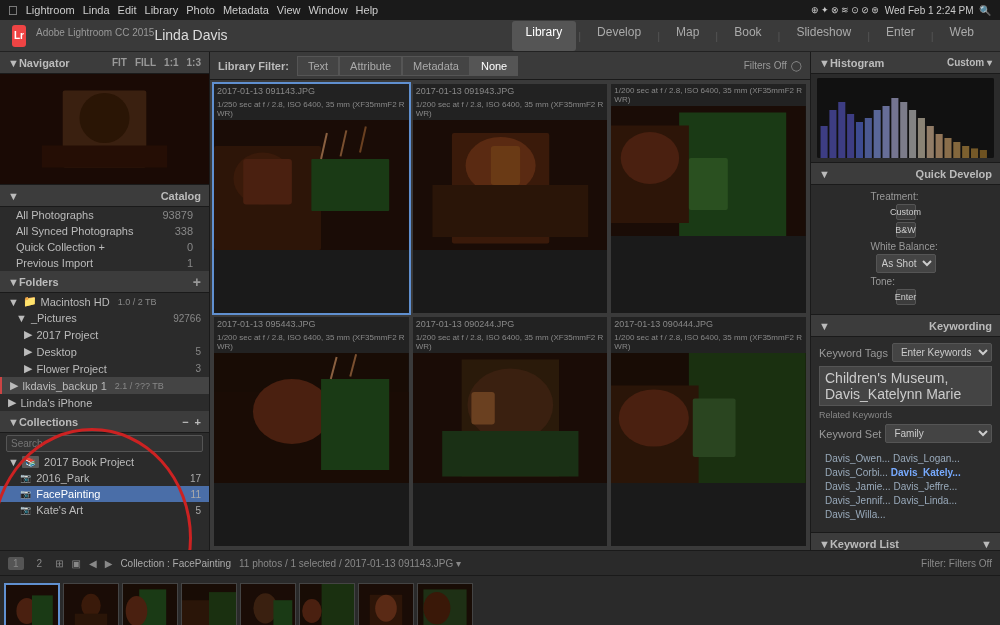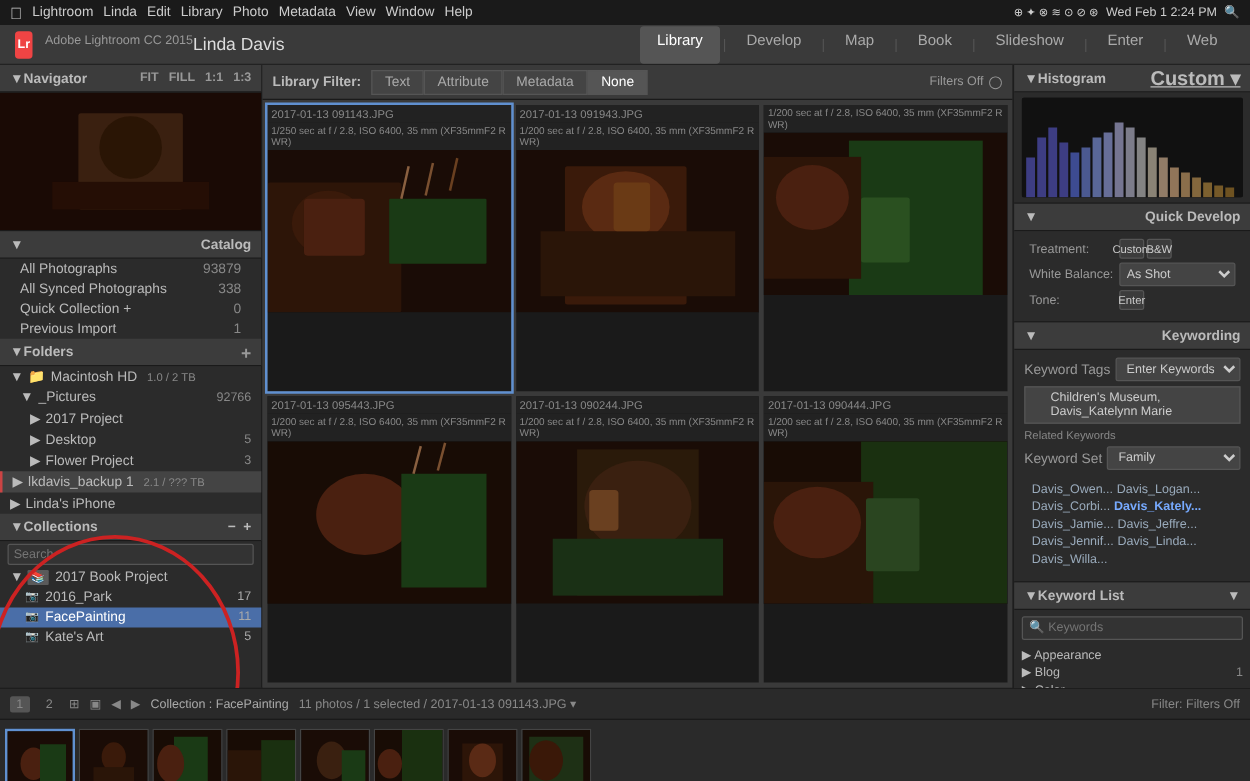--- a/index.html
+++ b/index.html
@@ -51,21 +51,21 @@
     
     .catalog-item { display: flex; justify-content: space-between; padding: 2px 16px; font-size: 11px; color: #bbb; cursor: pointer; }
     .catalog-item .count { color: #888; }
 
     
     .folder-item { display: flex; align-items: center; padding: 2px 8px; font-size: 11px; color: #bbb; cursor: pointer; gap: 4px; }
     .folder-item .count { margin-left: auto; color: #888; font-size: 10px; }
     .folder-item .disk-info { font-size: 9px; color: #888; margin-left: 4px; }
 
     
-    .collection-item { display: flex; padding: 2px 8px; font-size: 11px; color: #bbb; cursor: pointer; gap: 3px; }
+    .collection-item { display: flex; align-items: center; padding: 2px 8px; font-size: 11px; color: #bbb; cursor: pointer; gap: 3px; }
     .collection-item.selected { background: #4a6ea8; color: #fff; }
     .collection-item .count { margin-left: auto; color: #aaa; font-size: 10px; }
 
     
     #left-scroll { flex: 1; overflow-y: auto; overflow-x: hidden; }
     #left-scroll::-webkit-scrollbar { width: 6px; }
     #left-scroll::-webkit-scrollbar-track { background: #2b2b2b; }
     #left-scroll::-webkit-scrollbar-thumb { background: #555; border-radius: 3px; }
 
     
@@ -100,21 +100,21 @@
     #status-bar .filter-info { margin-left: auto; }
 
     
     .rp-section { border-bottom: 1px solid #1a1a1a; }
     .rp-content { padding: 6px 8px; }
     .rp-row { display: flex; align-items: center; gap: 4px; margin-bottom: 4px; font-size: 11px; }
     .rp-label { color: #999; min-width: 60px; }
     .rp-select { flex: 1; background: #444; border: 1px solid #555; color: #ccc; padding: 2px 4px; font-size: 10px; border-radius: 2px; }
 
     
-    .keyword-tags-area { background: #444; border: 1px solid #555; min-height: 24px; padding: 3px 20px; font-size: 10px; color: #ccc; margin-bottom: 4px; }
+    .keyword-tags-area { background: #444; border: 1px solid #555; min-height: 24px; padding: 3px 5px; font-size: 14px; color: #ccc; margin-bottom: 4px; }
 
     
     .keyword-list-item { display: flex; justify-content: space-between; align-items: center; padding: 1px 6px; font-size: 10px; color: #bbb; cursor: pointer; }
     .keyword-list-item .kw-count { color: #888; }
 
     
     .kw-suggestions { display: flex; flex-wrap: wrap; gap: 3px; padding: 4px 6px; }
     .kw-suggestion { font-size: 10px; color: #9ab; cursor: pointer; }
 
     
@@ -127,21 +127,21 @@
     }
 
     
     #left-buttons { display: flex; padding: 4px 6px; gap: 6px; }
     .left-btn { flex: 1; background: #4a4a4a; border: 1px solid #666; color: #ccc; padding: 5px; font-size: 11px; cursor: pointer; text-align: center; border-radius: 3px; }
 
     
     .histogram-area { height: 80px; background: #1a1a1a; margin: 4px 6px; border-radius: 2px; position: relative; overflow: hidden; }
 
     
-    .qd-row { display: flex; align-items: center; gap: 2px; margin-bottom: 3px; padding: 0 4px; }
+    .qd-row { display: flex; align-items: center; gap: 2px; margin-bottom: 3px; padding: 0 4px; flex-direction: column; }
     .qd-label { color: #999; font-size: 10px; min-width: 70px; }
     .qd-btn { background: #3c3c3c; border: 1px solid #555; color: #ccc; width: 20px; height: 16px; font-size: 9px; cursor: pointer; display: flex; align-items: center; justify-content: center; border-radius: 2px; }
     .qd-select { background: #444; border: 1px solid #555; color: #ccc; padding: 2px 1px; font-size: 10px; flex: 1; border-radius: 2px; }
 
     
     .kw-search { width: 100%; background: #333; border: 1px solid #555; color: #ccc; padding: 3px 5px; font-size: 10px; border-radius: 2px; margin: 3px 0; }
 
     .nav-image-placeholder {
       width: 100%;
       height: 110px;
@@ -442,21 +442,21 @@
       </div>
     </div>
   </div>
 
   <div id="right-panel">
 
     <div class="rp-section">
       <div class="panel-header">
         <span>▼</span>
         <span>Histogram</span>
-        <span style="margin-left:auto; font-size:16px;text-decoration:underline;">Custom ▾</span>
+        <span style="margin-left:auto; font-size:10px;">Custom ▾</span>
       </div>
       <div class="histogram-area">
         <svg width="100%" height="100%" xmlns="http://www.w3.org/2000/svg">
           <defs>
             <linearGradient id="histGrad" x1="0%" y1="0%" x2="100%" y2="0%">
               <stop offset="0%" style="stop-color:#333;stop-opacity:1"></stop>
               <stop offset="30%" style="stop-color:#444;stop-opacity:1"></stop>
               <stop offset="60%" style="stop-color:#666;stop-opacity:1"></stop>
               <stop offset="100%" style="stop-color:#888;stop-opacity:1"></stop>
             </linearGradient>

